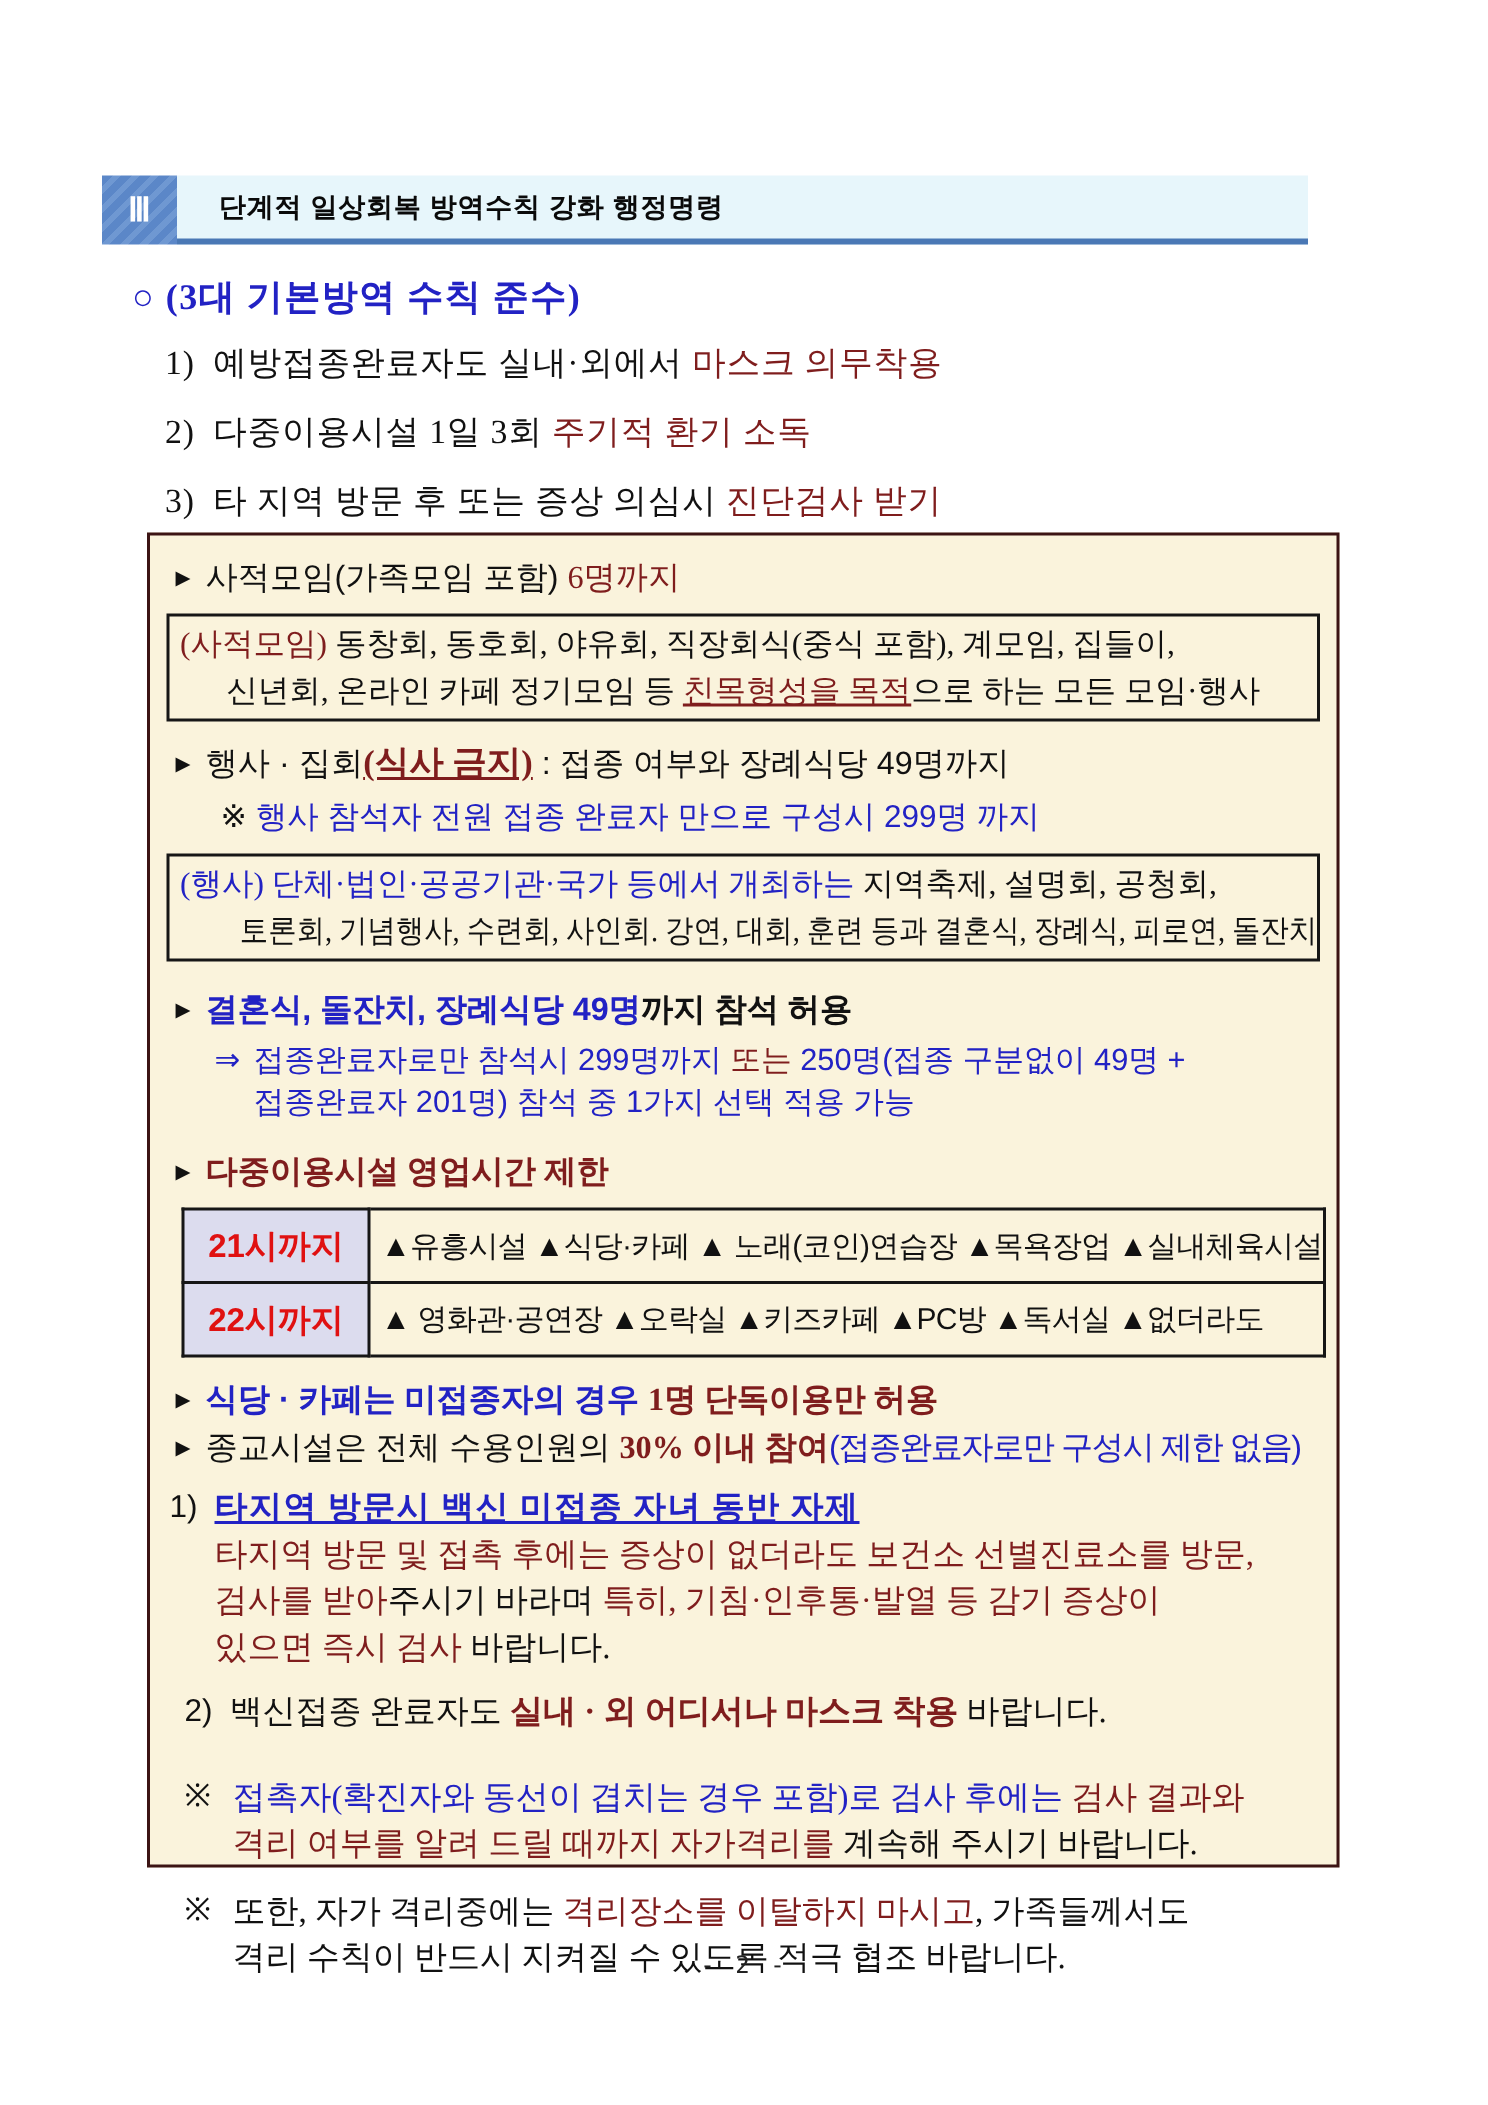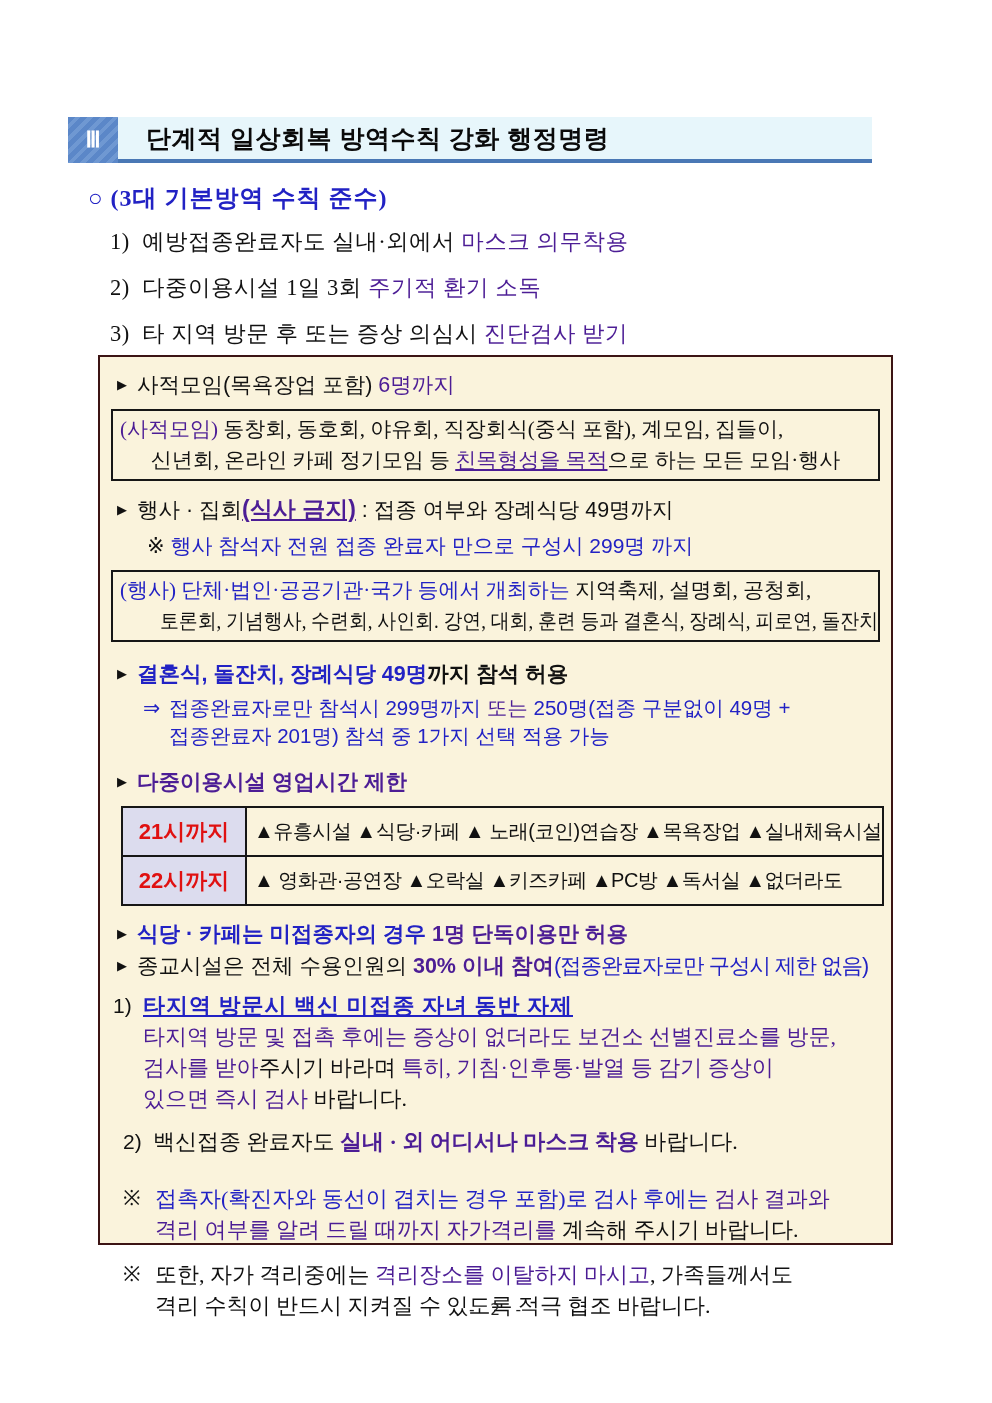--- a/index.html
+++ b/index.html
@@ -2,39 +2,39 @@
 <html><head>
 <meta charset="utf-8">
 <style>
   * { margin:0; padding:0; box-sizing:border-box; }
   html,body { background:#ffffff; }
   body {
     width:992px; height:1403px; position:relative; overflow:hidden;
     font-family:"Liberation Serif","DejaVu Serif",serif; color:#111;
   }
   .t-blue { color:#2222c4; }
-  .t-red  { color:#4c1d95; }
+  .t-red  { color:#7f1d1d;font-family:Liberation Serif, serif; }
   .bold   { font-weight:bold; }
   .u      { text-decoration:underline; }
 
   
   .doc-header { position:absolute; left:68px; top:117px; width:804px; display:flex; align-items:stretch; }
   .doc-header-num {
     width:50px; height:46px; flex:0 0 50px;
     background:repeating-linear-gradient(135deg,#5b87c8 0 5px,#6f98d2 5px 9px);
     color:#fff; font-family:"Liberation Serif",serif; font-weight:bold; font-size:22px;
     display:flex; align-items:center; justify-content:center;
   }
   .doc-header-bar {
     flex:1; background:#e7f6fb; border-bottom:4px solid #4a78b5; height:46px;
     display:flex; align-items:center; padding-left:28px;
   }
   .doc-header-title {
     font-family:"Liberation Sans","DejaVu Sans",sans-serif;
-    font-weight:bold; font-size:25px; letter-spacing:0.5px; color:#0a0a0a;
+    font-weight:bold; font-size:18px; letter-spacing:0.5px; color:#0a0a0a;
   }
 
   
   .intro { position:absolute; left:88px; top:182px; width:800px; }
   .intro-heading { font-size:24px; font-weight:bold; letter-spacing:1px; margin-bottom:14px; }
   .rule { display:flex; font-size:22.5px; letter-spacing:0.5px; margin:0 0 18px 22px; line-height:28px; }
   .rule-num { flex:0 0 32px; }
 
   
   .panel {
@@ -103,21 +103,21 @@
     </div>
     <div class="rule">
       <span class="rule-num">3)</span>
       <span><span>타 지역 방문 후 또는 증상 의심시 </span><span class="t-red">진단검사 받기</span></span>
     </div>
   </div>
 
   <div class="panel">
 
     <div class="bullet-line">
-      <span class="bullet-ico">▶</span><span>사적모임(목욕장업 포함) </span><span class="t-red">6명까지</span>
+      <span class="bullet-ico">▶</span><span>사적모임(가족모임 포함) </span><span class="t-red">6명까지</span>
     </div>
     <div class="inner-box">
       <div><span class="t-red">(사적모임)</span><span> 동창회, 동호회, 야유회, 직장회식(중식 포함), 계모임, 집들이,</span></div>
       <div class="center"><span>신년회, 온라인 카페 정기모임 등 </span><span class="t-red u">친목형성을 목적</span><span>으로 하는 모든 모임·행사</span></div>
     </div>
 
     <div class="bullet-line">
       <span class="bullet-ico">▶</span><span>행사 · 집회</span><span class="t-red bold u" style="font-size:23px;">(식사 금지)</span><span> : 접종 여부와 장례식당 49명까지</span>
     </div>
     <div class="note-line">

